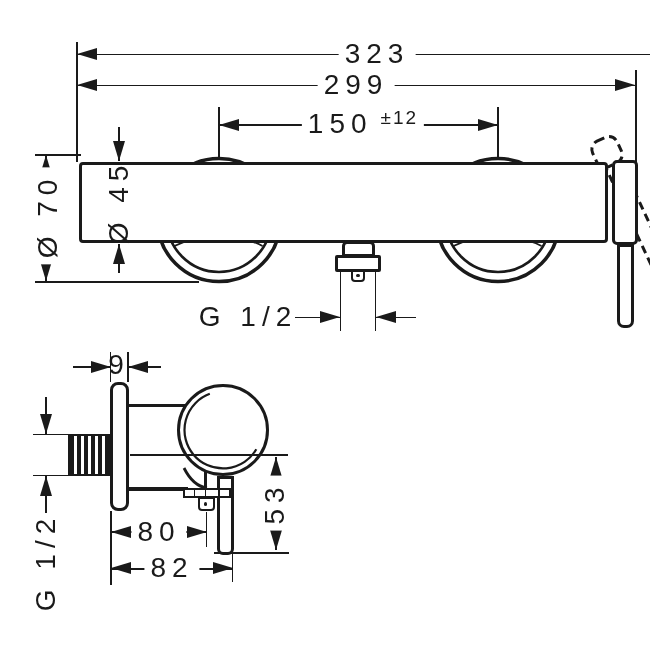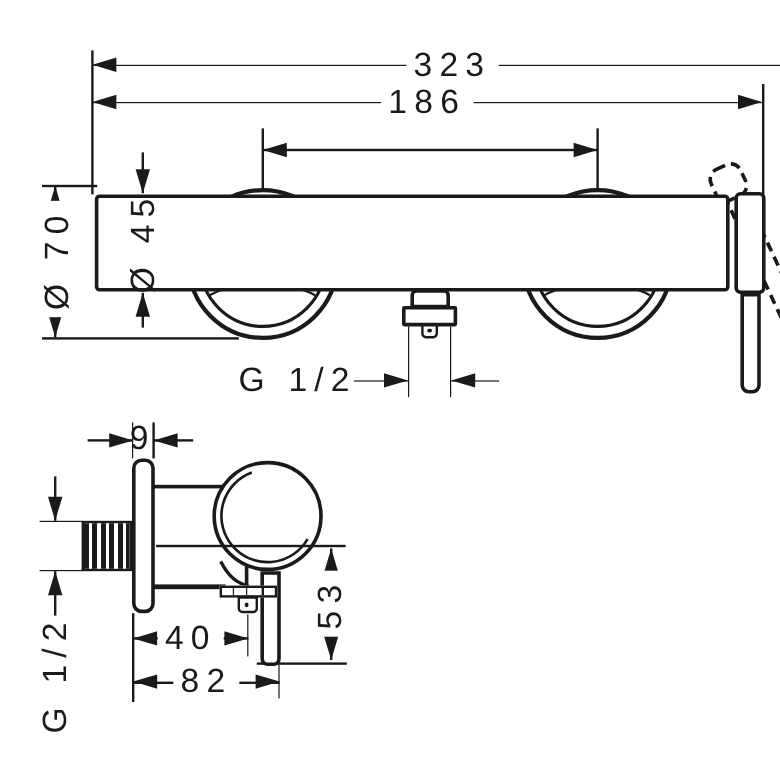--- a/index.html
+++ b/index.html
@@ -137,24 +137,27 @@
   <div class="box" style="left:152px;top:487.5px;width:48px;height:10.5px;border-width:2.8px;"></div>
   <div class="thk" style="left:162.5px;top:489.5px;width:1.8px;height:6px;"></div>
   <div class="thk" style="left:173.5px;top:489.5px;width:1.8px;height:6px;"></div>
   <div class="thk" style="left:187px;top:489.5px;width:1.8px;height:6px;"></div>
   <div class="box" style="left:167px;top:497px;width:17px;height:14px;border-width:2.5px;border-radius:0 0 4px 4px;"></div>
   <div class="dot" style="left:172.7px;top:502.2px;"></div>
 
   <div class="lh" style="left:99px;top:454.3px;width:158px;height:1.4px;"></div>
 
   <div class="lbl" style="left:346px;top:54.4px;">323</div>
-  <div class="lbl" style="left:325px;top:85.4px;">186</div>
+  <div class="lbl" style="left:325px;top:85.4px;">299</div>
+  <div class="lbl" style="left:332px;top:124px;">
+    <span>150</span><span class="sup">±12</span>
+  </div>
   <div class="lbl rot" style="left:17px;top:216px;">Ø 70</div>
   <div class="lbl rot nobg" style="left:88px;top:202px;">Ø 45</div>
   <div class="lbl nobg" style="left:217px;top:317px;">G 1/2</div>
 
   <div class="lbl nobg" style="left:88px;top:365px;">9</div>
   <div class="lbl rot nobg" style="left:15px;top:562px;">G 1/2</div>
-  <div class="lbl" style="left:128px;top:531.5px;">40</div>
+  <div class="lbl" style="left:128px;top:531.5px;">80</div>
   <div class="lbl" style="left:141px;top:568px;">82</div>
   <div class="lbl rot" style="left:244px;top:503px;">53</div>
 
 </div>
 
 </body></html>

